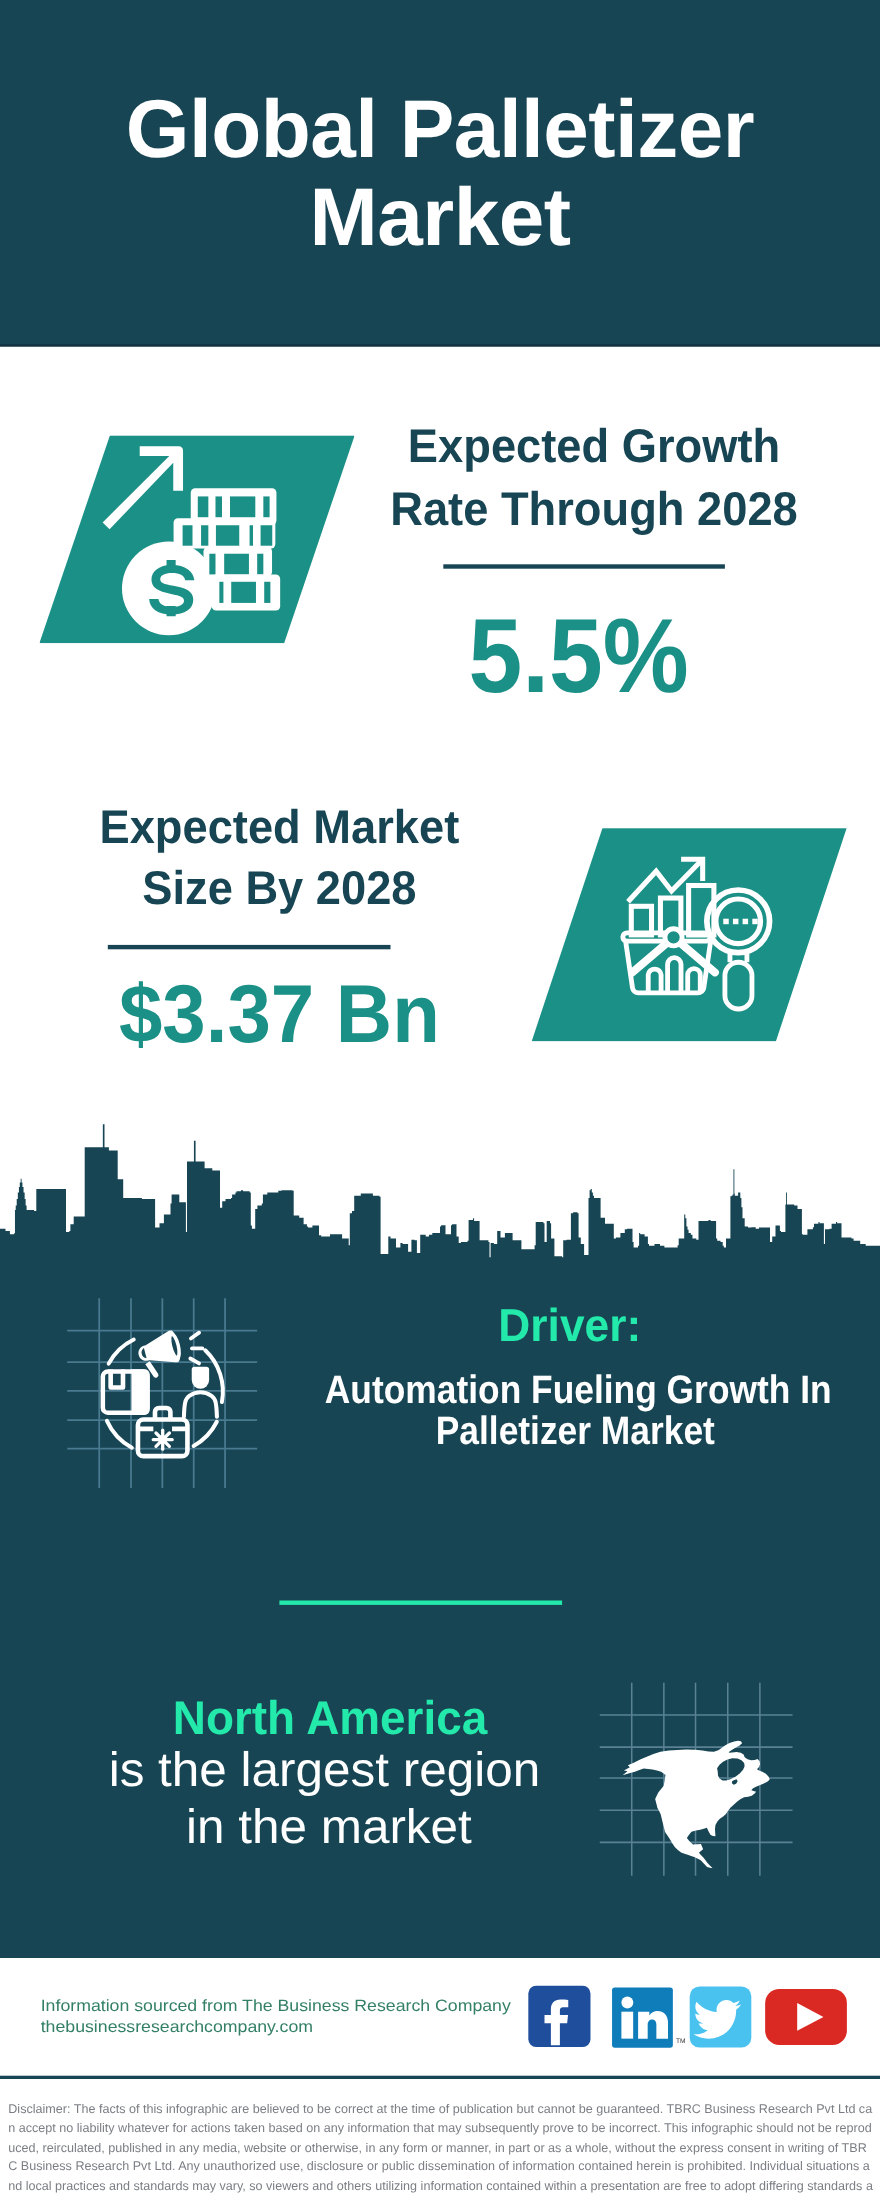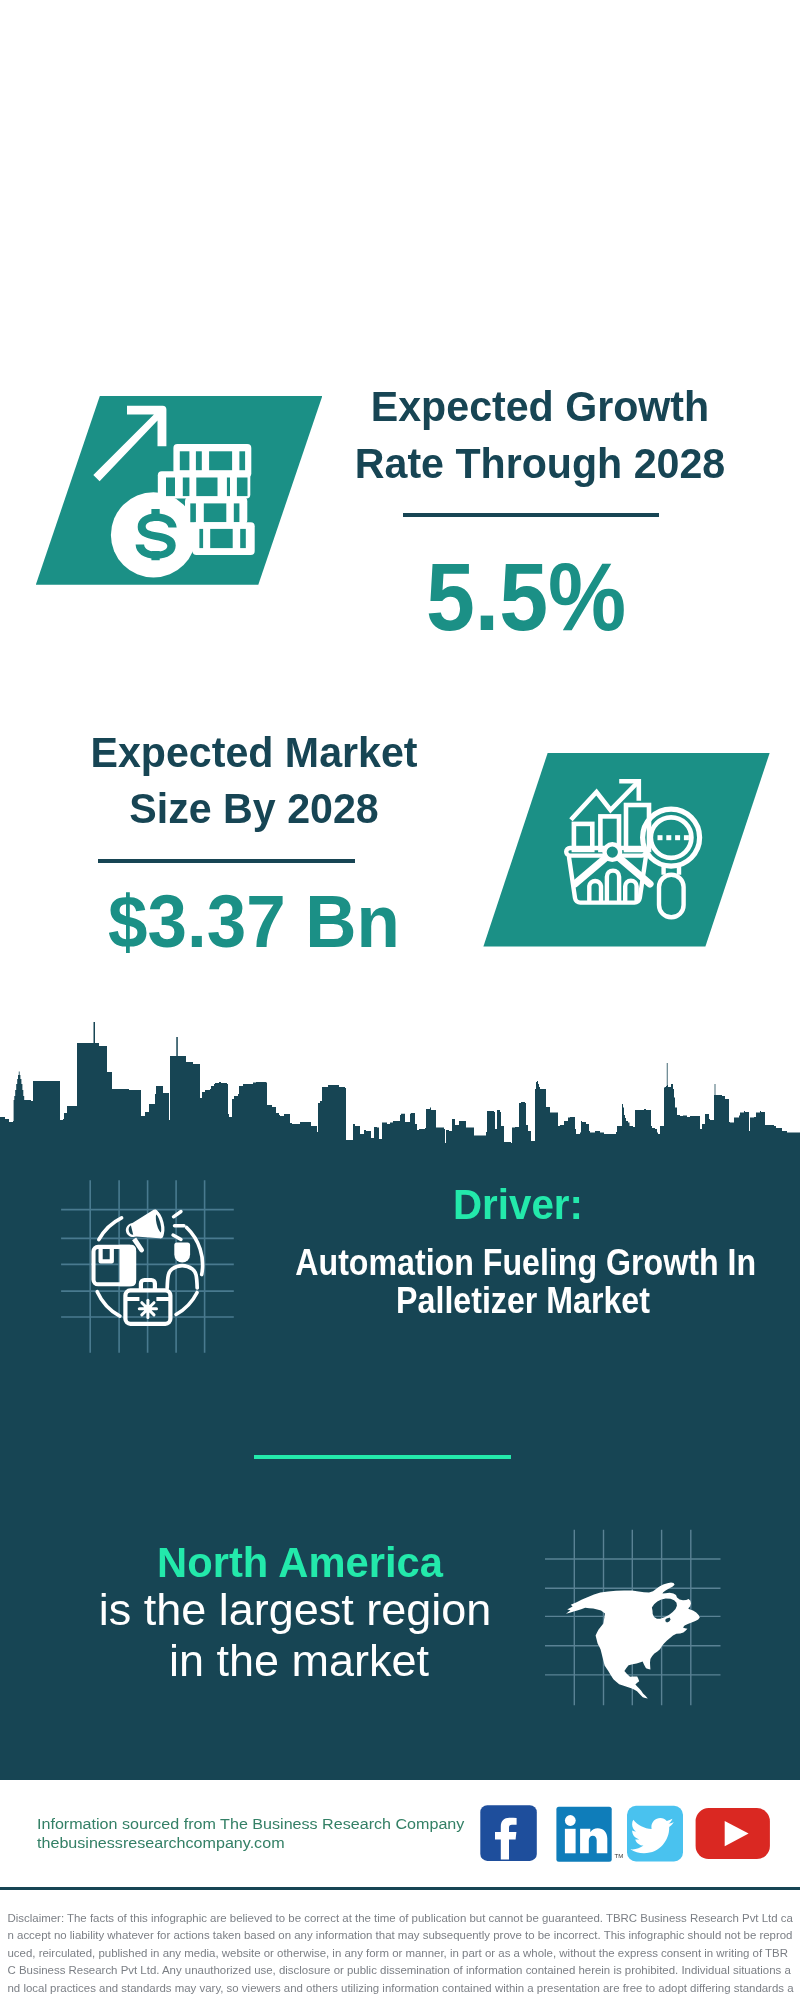--- a/index.html
+++ b/index.html
@@ -74,20 +74,23 @@
   .disclrule { position:absolute; left:0; top:1886.6px; width:800px; height:3.5px; background:#174554; }
   .discl { position:absolute; left:7.5px; top:1893.5px; width:787px;
            color:#7b7f85; font-size:11.45px; line-height:17.5px;
            word-break:break-all; text-align:left;margin-top:16px; }
 </style>
 </head>
 <body>
 
 <div class="page">
 
+  <div class="header">
+    <div class="header-title">Global Palletizer Market</div>
+  </div>
 
   <div class="para para-1"></div>
   <svg class="icon-money" viewBox="88 398 175 186" width="175" height="186" style="position:absolute;left:88px;top:398px;">
     <g fill="#ffffff">
       <path d="M127 405.7 h35.6 a3.8 3.8 0 0 1 3.8 3.8 v36.7 h-8.9 V420.6
                L99.6 481.2 l-6.3-6.3 L153.9 414.6 H127 z"></path>
       <circle cx="153.5" cy="534.9" r="42.6"></circle>
     </g>
     <g>
       <rect x="173.4" y="443.9" width="77.9" height="33.3" rx="4" fill="#ffffff"></rect>

